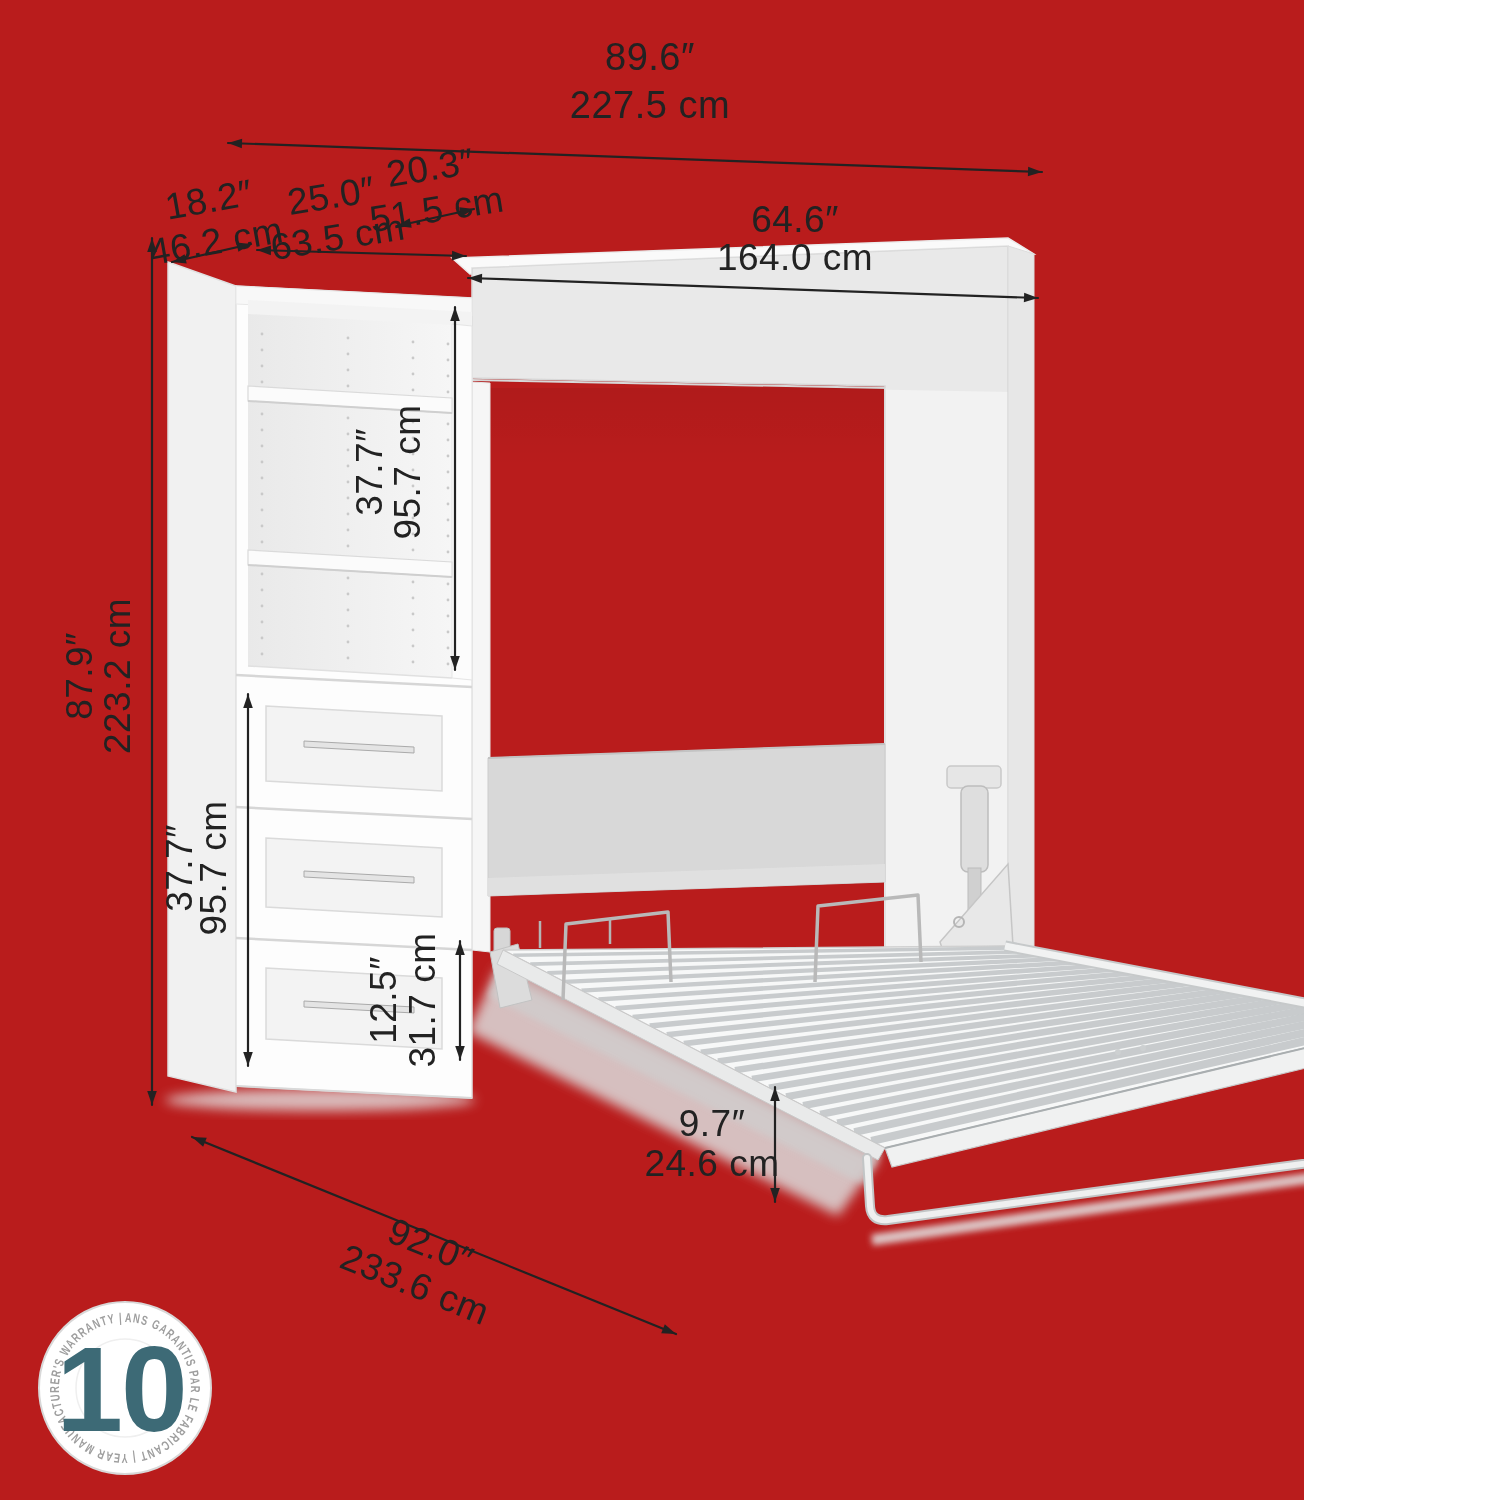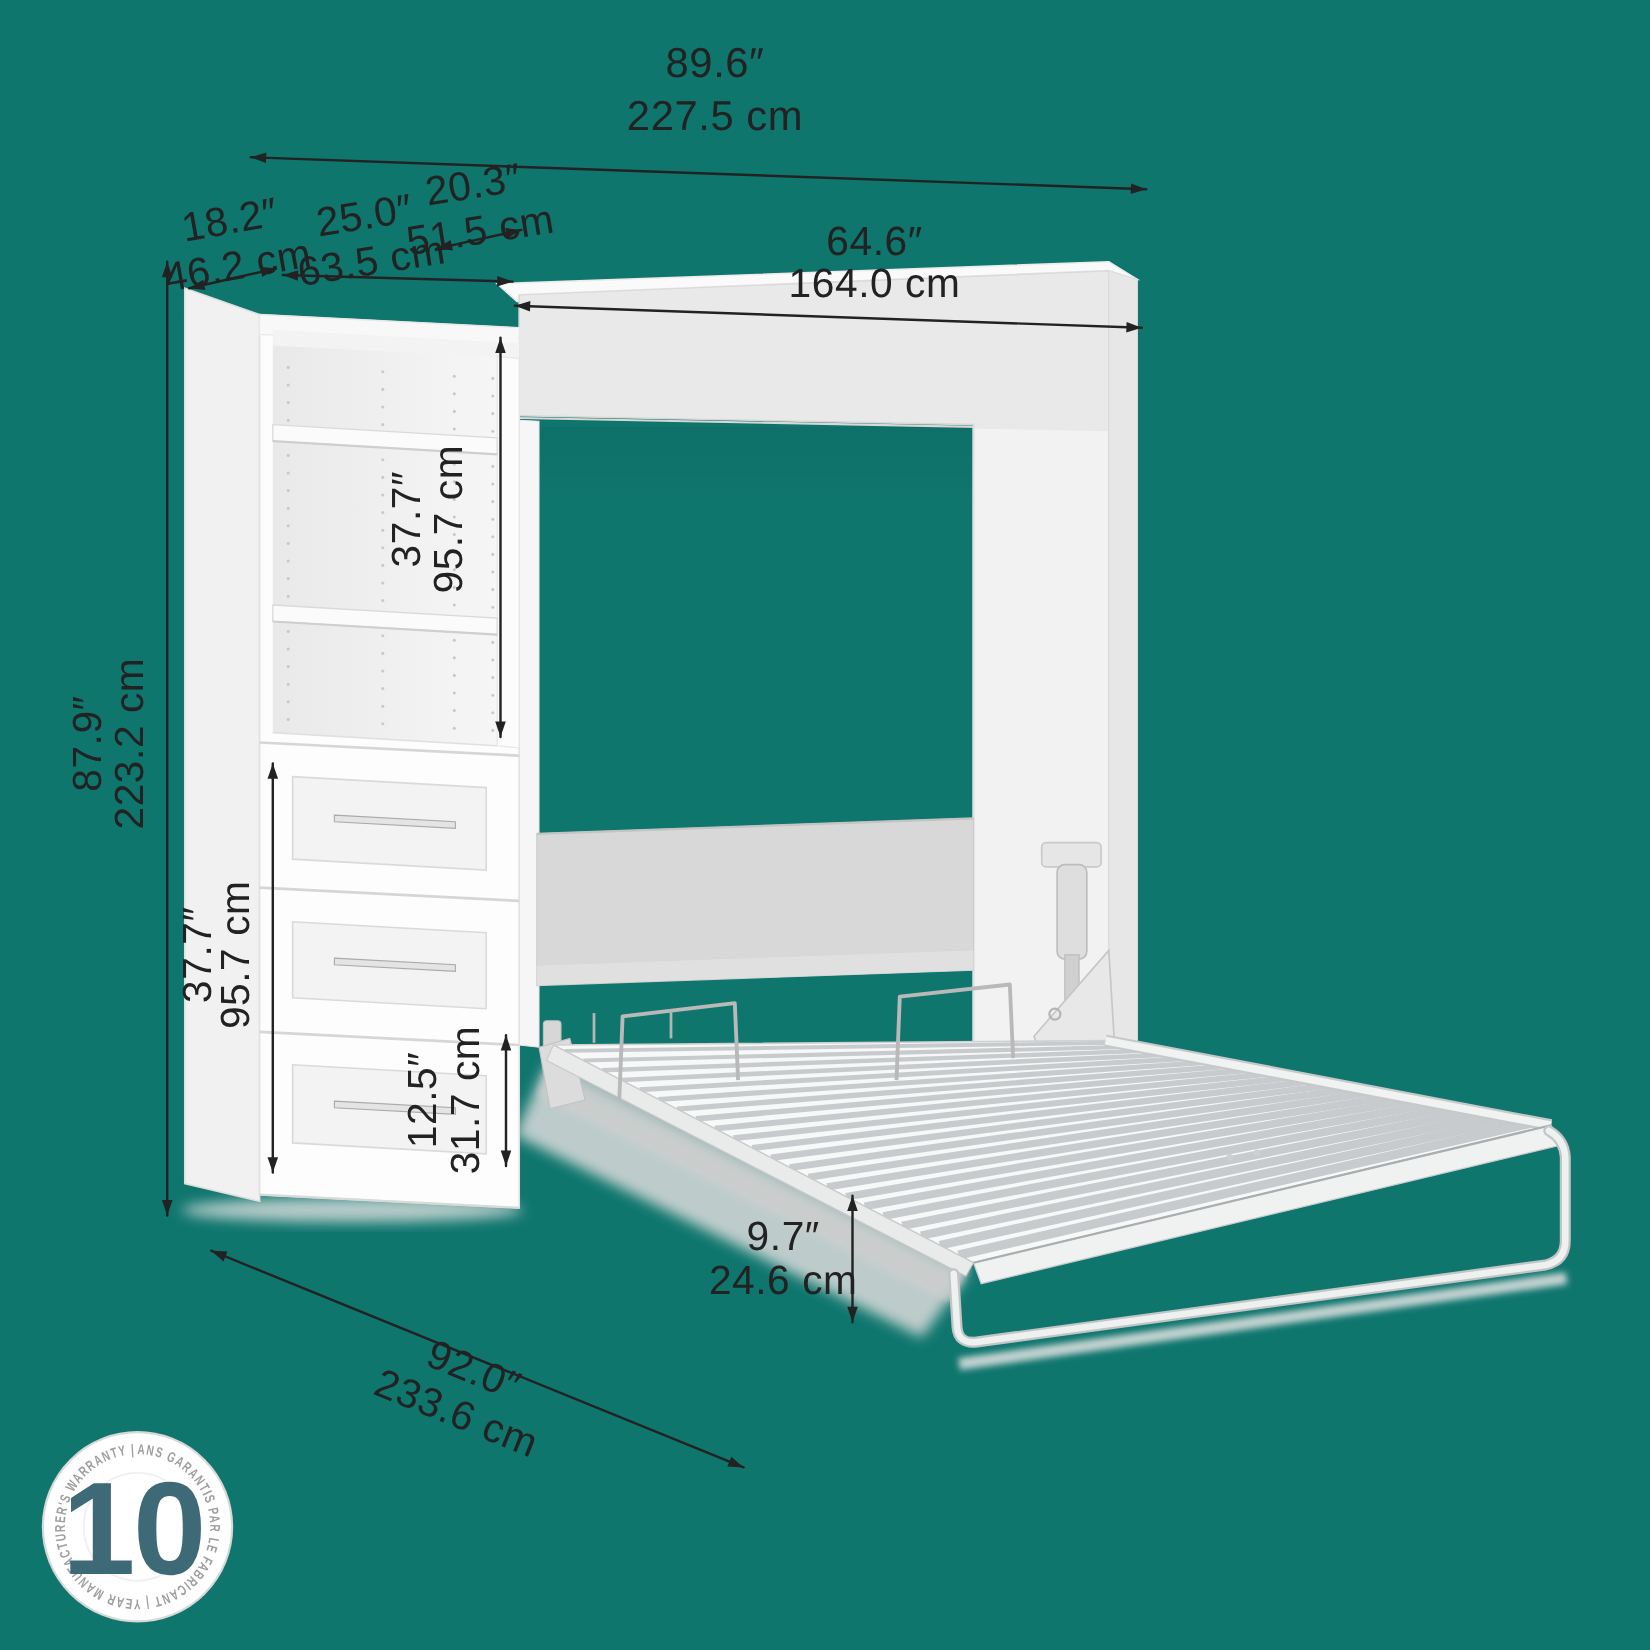--- a/index.html
+++ b/index.html
@@ -1,16 +1,16 @@
 <!DOCTYPE html>
 <html><head>
 <meta charset="utf-8">
 <style>
   html,body{margin:0;padding:0;background:#ffffff;}
-  .canvas{position:relative;width:1500px;height:1500px;background:#0f766e;overflow:hidden;
+  .canvas{position:relative;width:1304px;height:1500px;background:#b91c1c;overflow:hidden;
           font-family:"Liberation Sans","DejaVu Sans",sans-serif;}
   svg{display:block;}
   .dim-text{font-family:"Liberation Sans","DejaVu Sans",sans-serif;font-size:37px;fill:#222222;letter-spacing:.5px;}
   .dim-text-lg{font-size:38px;}
   .badge-years{font-family:"Liberation Sans","DejaVu Sans",sans-serif;font-size:120px;font-weight:bold;fill:#3d6a76;letter-spacing:-2px;}
   .badge-ring{font-family:"Liberation Sans","DejaVu Sans",sans-serif;font-size:13px;fill:#9e9e9e;letter-spacing:1.6px;font-weight:bold;}
 </style>
 </head>
 <body>
 

